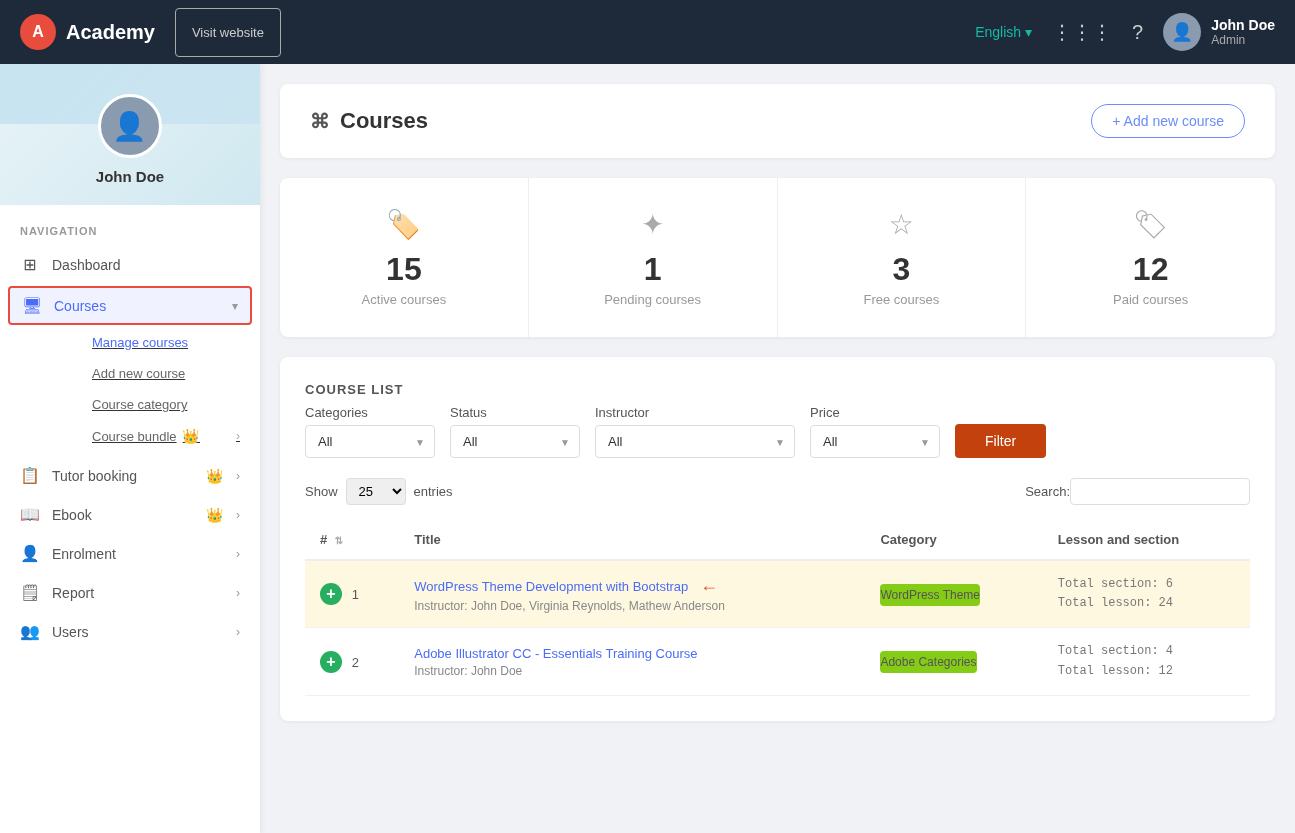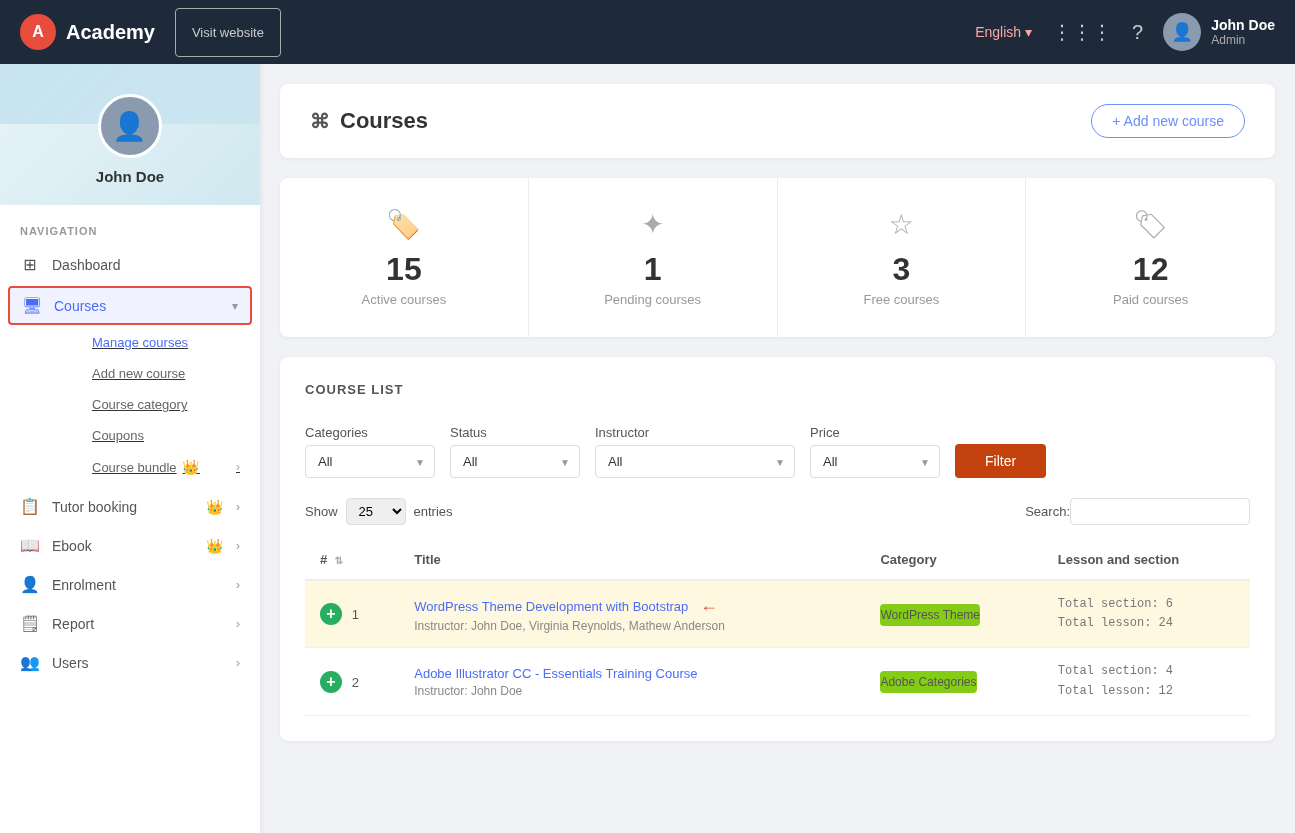--- a/index.html
+++ b/index.html
@@ -46,21 +46,21 @@
       cursor: pointer;
       font-size: 13px;
     }
     .top-nav-right {
       margin-left: auto;
       display: flex;
       align-items: center;
       gap: 20px;
     }
     .lang-selector {
-      color: #fca5a5;
+      color: #14b8a6;
       display: flex;
       align-items: center;
       gap: 4px;
       font-size: 14px;
       cursor: pointer;
     }
     .nav-icon-btn {
       color: #ccc;
       font-size: 20px;
       cursor: pointer;
@@ -250,21 +250,21 @@
       border-radius: 8px;
       padding: 25px;
       box-shadow: 0 1px 4px rgba(0,0,0,0.06);
     }
     .section-title {
       font-size: 13px;
       font-weight: 700;
       color: #555;
       letter-spacing: 1px;
       text-transform: uppercase;
-      margin-bottom: 28px;
+      margin-bottom: 8px;
     }
 
     
     .filters-row {
       display: flex;
       align-items: flex-end;
       gap: 15px;
       margin-bottom: 20px;
       flex-wrap: wrap;
     }
@@ -460,23 +460,20 @@
     <div class="sub-nav">
       <div class="sub-nav-item active" style="position:relative">
         <span>Manage courses</span>
         
       </div>
       <div class="sub-nav-item">
         <span>Add new course</span>
       </div>
       <div class="sub-nav-item">
         <span>Course category</span>
-      </div>
-      <div class="sub-nav-item">
-        <span>Coupons</span>
       </div>
       <div class="sub-nav-item" style="display:flex; align-items:center; gap:6px">
         <span>Course bundle</span>
         <span class="crown-icon">👑</span>
         <span style="margin-left:auto; color:#aaa; font-size:12px">›</span>
       </div>
     </div>
 
     <div class="nav-item" style="margin-top:4px">
       <span class="nav-icon">📋</span>

